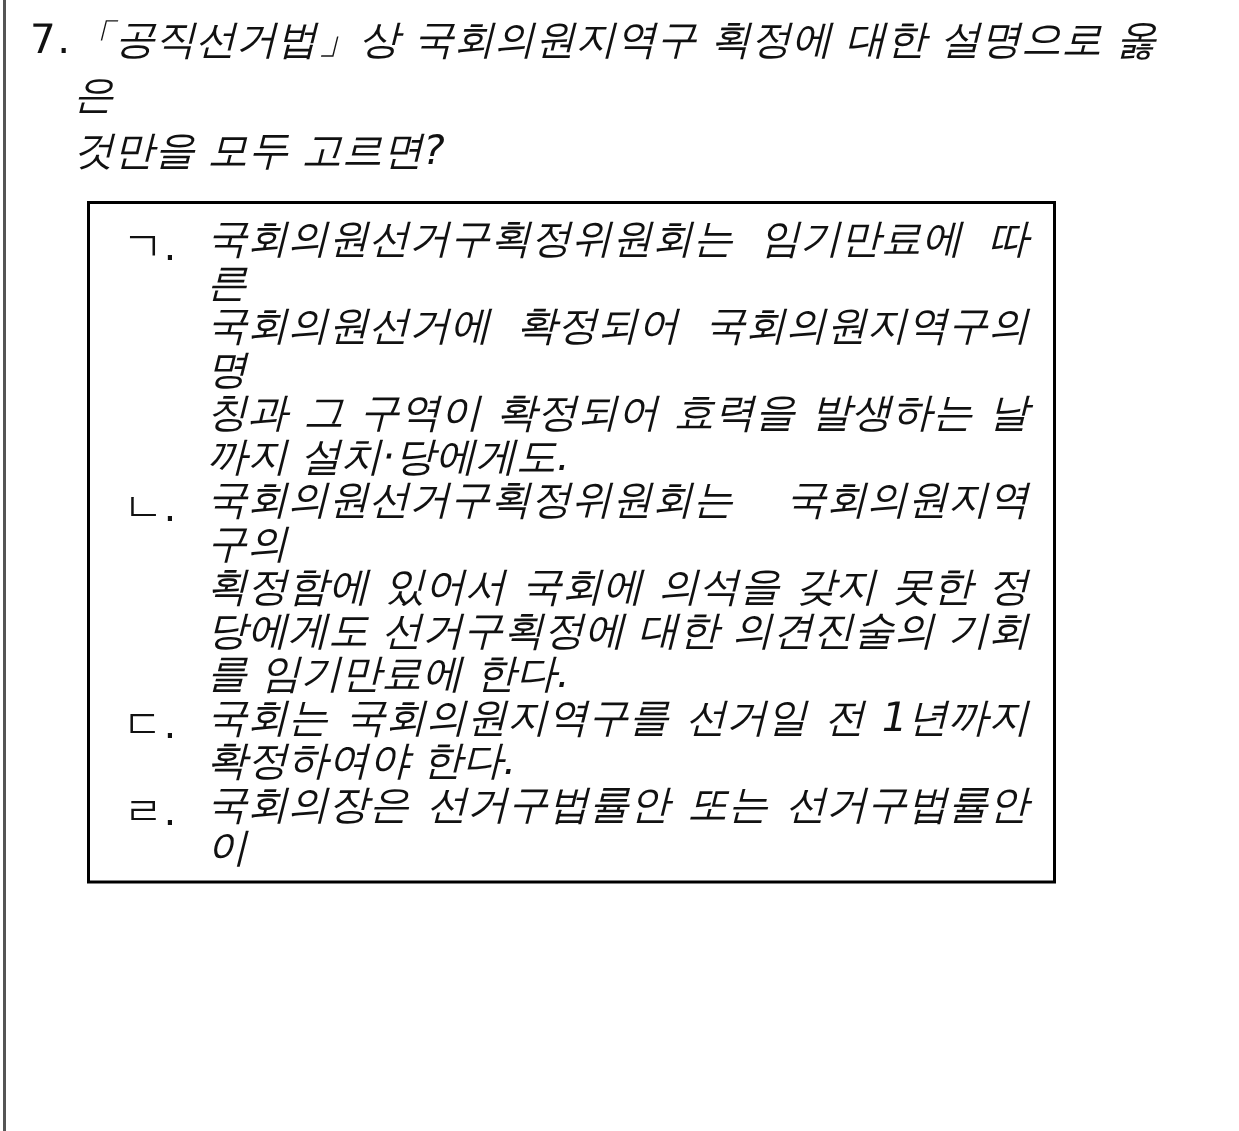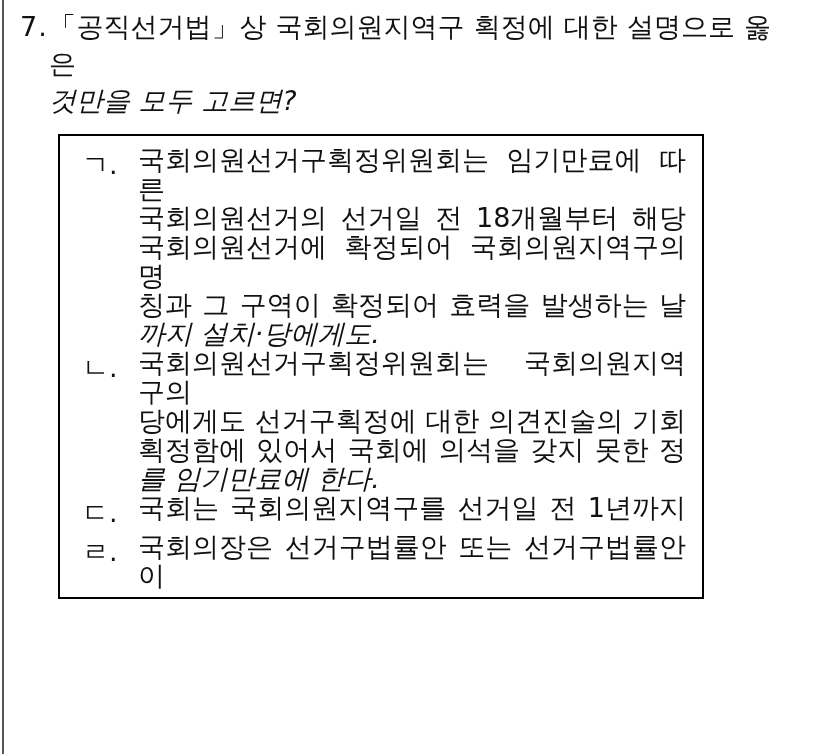--- a/index.html
+++ b/index.html
@@ -30,20 +30,21 @@
   .q-num {
     width: 29px;
     flex-shrink: 0;
     letter-spacing: 1px;
   }
   .q-text { width: 722px; }
   .jline {
     text-align: justify;
     text-align-last: justify;
     white-space: normal;
+    font-style: italic;
   }
   .lline { text-align: left; font-style: italic; }
   .statement-box {
     margin: 15px 0 0 58px;
     width: 646px;
     border: 2px solid #000000;
     padding: 9px 16px 7px 22px;
     font-size: 27px;
   }
   .statement-item { display: flex; }
@@ -68,41 +69,41 @@
       <div class="lline">것만을 모두 고르면?</div>
     </div>
   </div>
 
   <div class="statement-box">
 
     <div class="statement-item">
       <span class="s-marker">ㄱ.</span>
       <div class="s-lines">
         <div class="jline">국회의원선거구획정위원회는 임기만료에 따른</div>
-        <div class="jline">국회의원선거의 선거일 전 18개월부터 해당</div>
         <div class="jline">국회의원선거에 확정되어 국회의원지역구의 명</div>
         <div class="jline">칭과 그 구역이 확정되어 효력을 발생하는 날</div>
         <div class="lline">까지 설치·당에게도.</div>
       </div>
     </div>
 
     <div class="statement-item">
       <span class="s-marker">ㄴ.</span>
       <div class="s-lines">
         <div class="jline">국회의원선거구획정위원회는 국회의원지역구의</div>
+        <div class="jline">획정함에 있어서 국회에 의석을 갖지 못한 정</div>
         <div class="jline">당에게도 선거구획정에 대한 의견진술의 기회</div>
-        <div class="jline">획정함에 있어서 국회에 의석을 갖지 못한 정</div>
         <div class="lline">를 임기만료에 한다.</div>
       </div>
     </div>
 
     <div class="statement-item">
       <span class="s-marker">ㄷ.</span>
       <div class="s-lines">
         <div class="jline">국회는 국회의원지역구를 선거일 전 1년까지</div>
+        <div class="lline">확정하여야 한다.</div>
       </div>
     </div>
 
     <div class="statement-item">
       <span class="s-marker">ㄹ.</span>
       <div class="s-lines">
         <div class="jline">국회의장은 선거구법률안 또는 선거구법률안이</div>
 
       </div>
     </div>

